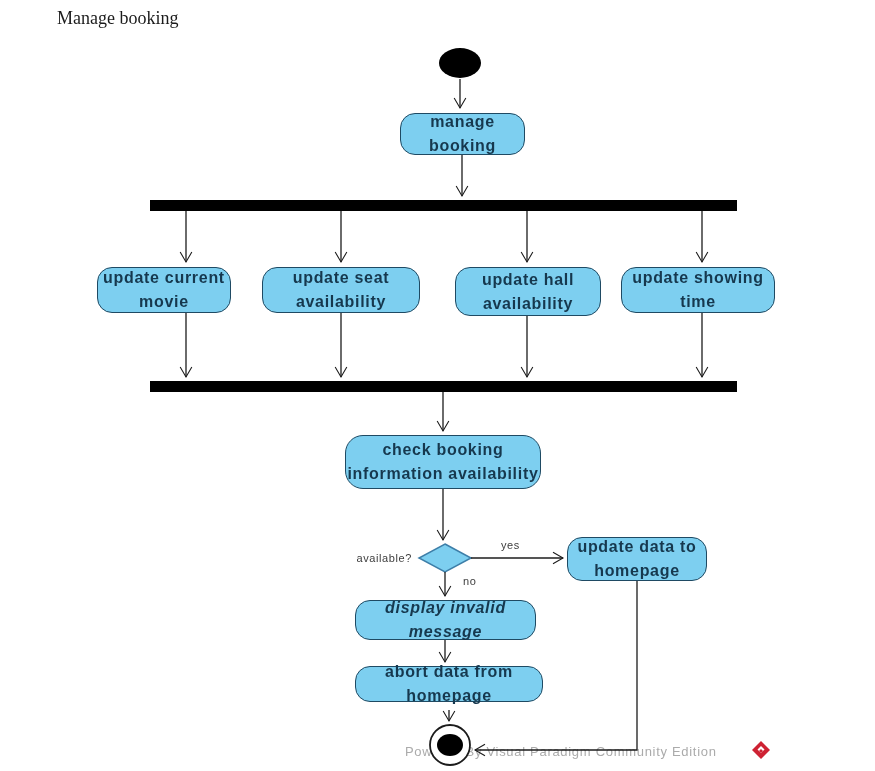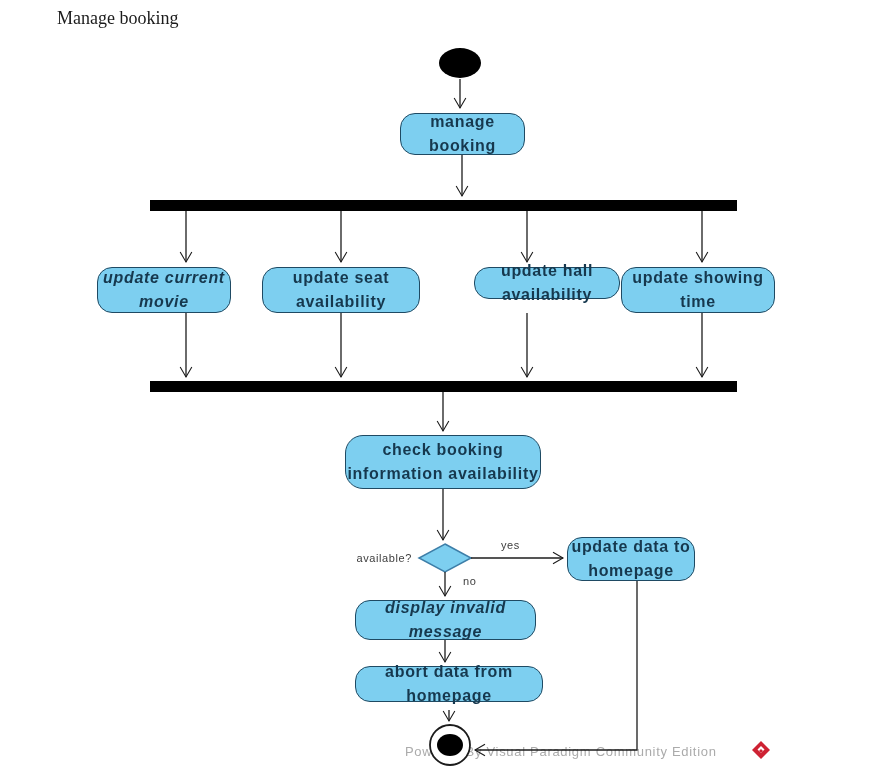--- a/index.html
+++ b/index.html
@@ -92,33 +92,33 @@
 
     <polyline class="wire" points="637,581 637,750 475,750" marker-end="url(#ah)"></polyline>
 
     <circle class="final-outer" cx="450" cy="745" r="20"></circle>
     <ellipse class="final-inner" cx="450" cy="745" rx="13" ry="11"></ellipse>
   </svg>
 
   <div class="activity" style="left:400px;top:113px;width:125px;height:42px;">manage
 booking</div>
 
-  <div class="activity" style="left:97px;top:267px;width:134px;height:46px;font-style:italic;">update current
+  <div class="activity" style="left:97px;top:267px;width:134px;height:46px;">update current
 movie</div>
   <div class="activity" style="left:262px;top:267px;width:158px;height:46px;">update seat
 availability</div>
-  <div class="activity" style="left:474px;top:267px;width:146px;height:32px;">update hall
+  <div class="activity" style="left:455px;top:267px;width:146px;height:49px;">update hall
 availability</div>
   <div class="activity" style="left:345px;top:435px;width:196px;height:54px;border-radius:18px;">check booking
 information availability</div>
 
   <div class="activity" style="left:621px;top:267px;width:154px;height:46px;">update showing
 time</div>
 
-  <div class="activity" style="left:567px;top:537px;width:128px;height:44px;">update data to
+  <div class="activity" style="left:567px;top:537px;width:140px;height:44px;">update data to
 homepage</div>
 
   <div class="activity" style="left:355px;top:600px;width:181px;height:40px;font-style:italic;">display invalid
 message</div>
   <div class="activity" style="left:355px;top:666px;width:188px;height:36px;">abort data from
 homepage</div>
 
   <div class="guard" style="left:320px;top:552px;width:92px;text-align:right;">available?</div>
   <div class="guard" style="left:501px;top:539px;">yes</div>
   <div class="guard" style="left:463px;top:575px;">no</div>

